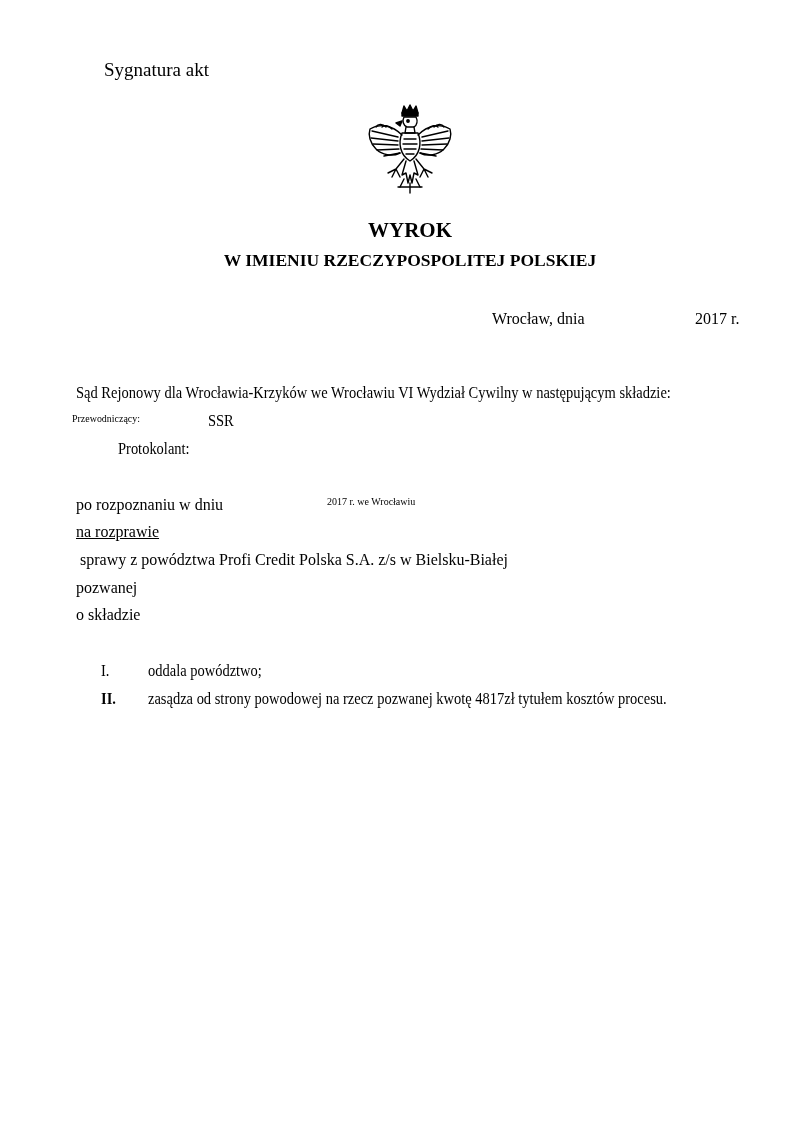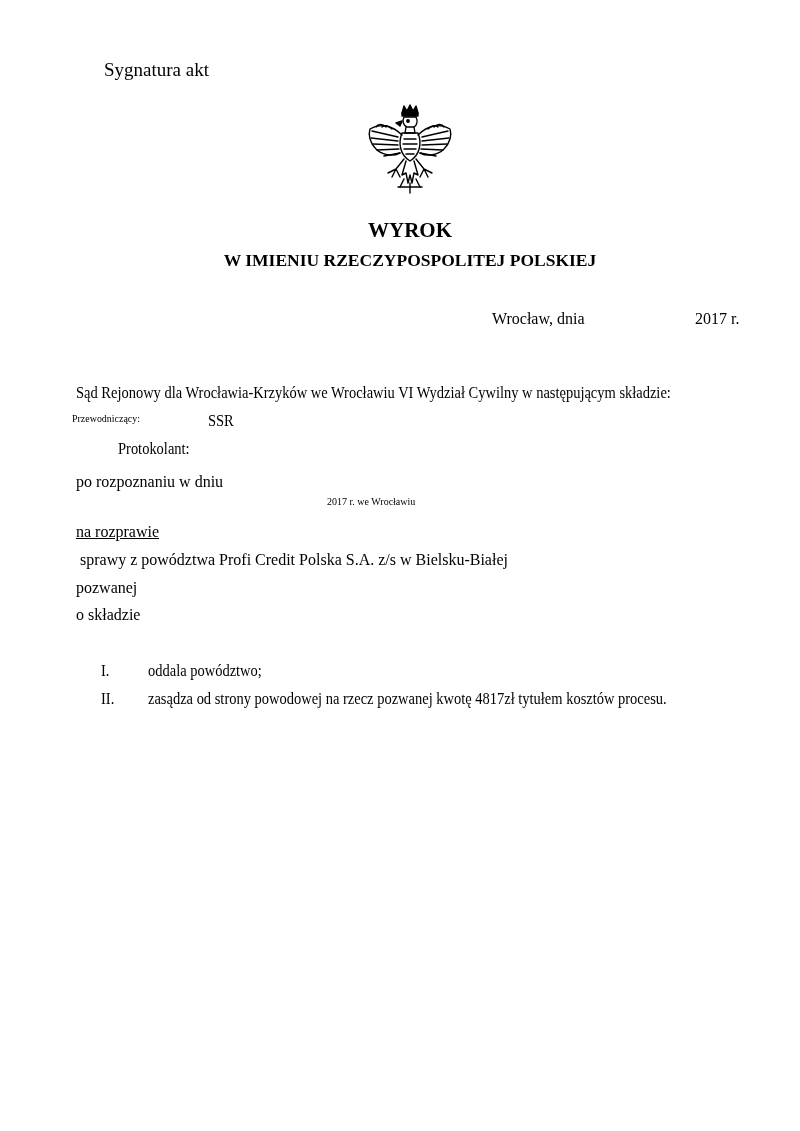--- a/index.html
+++ b/index.html
@@ -88,35 +88,35 @@
   <div class="abs" style="left:72px; top:413px; font-size:11px;text-align:center;">
     <span class="condensed" style="transform:scaleX(0.905);">Przewodniczący:</span>
   </div>
   <div class="abs" style="left:208px; top:413px; font-size:16px;">
     <span class="condensed" style="transform:scaleX(0.905);">SSR</span>
   </div>
   <div class="abs" style="left:118px; top:441px; font-size:16px;">
     <span class="condensed" style="transform:scaleX(0.905);">Protokolant:</span>
   </div>
 
-  <div class="abs" style="left:76px; top:474px; font-size:16px;">po rozpoznaniu w dniu</div>
+  <div class="abs" style="left:76px; top:497px; font-size:16px;">po rozpoznaniu w dniu</div>
   <div class="abs" style="left:327px; top:497px; font-size:10px;text-align:right;">2017 r. we Wrocławiu</div>
   <div class="abs" style="left:76px; top:524px; font-size:16px;text-decoration:underline;">na rozprawie</div>
   <div class="abs" style="left:76px; top:552px; font-size:16px; white-space:pre;"> sprawy z powództwa Profi Credit Polska S.A. z/s w Bielsku-Białej</div>
   <div class="abs" style="left:76px; top:580px; font-size:16px;">pozwanej</div>
   <div class="abs" style="left:76px; top:607px; font-size:16px;">o składzie</div>
 
   <div>
     <div class="abs" style="left:101px; top:663px; font-size:16px;">
       <span class="condensed" style="transform:scaleX(0.905);">I.</span>
     </div>
     <div class="abs" style="left:148px; top:663px; font-size:16px;font-family:Liberation Serif, serif;">
       <span class="condensed" style="transform:scaleX(0.905);">oddala powództwo;</span>
     </div>
-    <div class="abs" style="left:101px; top:691px; font-size:16px;">
+    <div class="abs" style="left:101px; top:691px; font-size:16px;font-weight:bold;">
       <span class="condensed" style="transform:scaleX(0.905);">II.</span>
     </div>
     <div class="abs" style="left:148px; top:691px; font-size:16px;">
       <span class="condensed" style="transform:scaleX(0.905);">zasądza od strony powodowej na rzecz pozwanej kwotę 4817zł tytułem kosztów procesu.</span>
     </div>
   </div>
 
 </div>
 
 </body></html>

